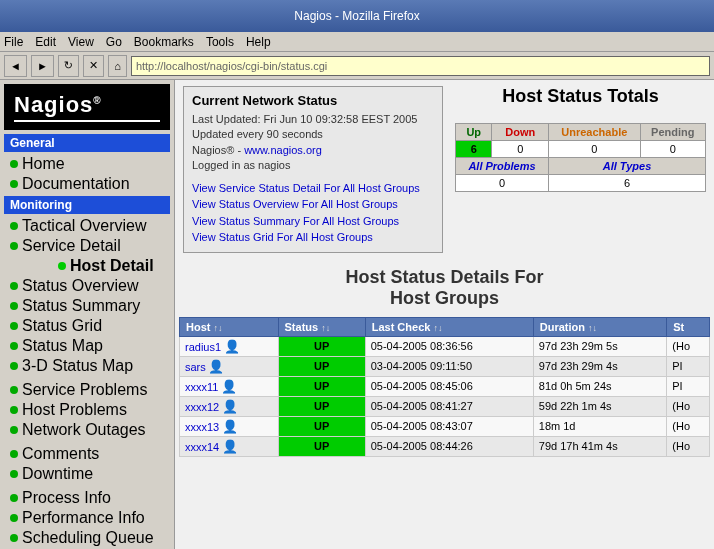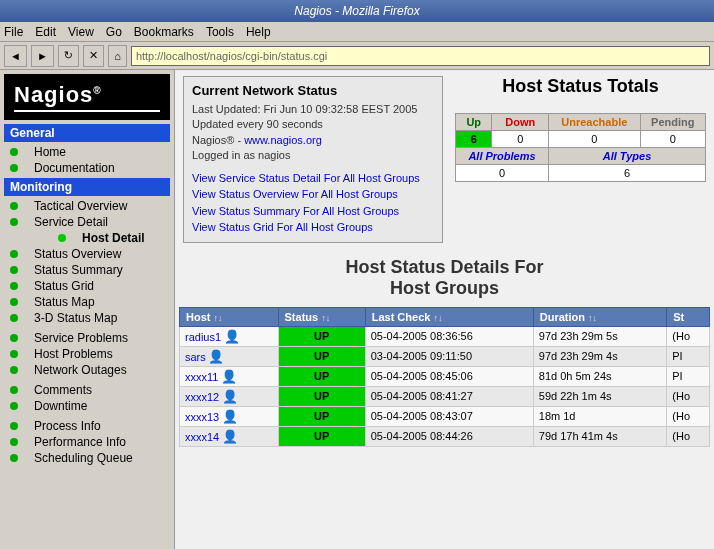--- a/index.html
+++ b/index.html
@@ -7,22 +7,21 @@
 
     
     .title-bar {
       background: linear-gradient(to bottom, #5a7ab5, #3a5a9a);
       color: white;
       padding: 4px 8px;
       font-size: 12px;
       display: flex;
       align-items: center;
       justify-content: center;
-      height: 22px;
-      font-style: italic;
+      height: 32px;
     }
 
     
     .menu-bar {
       background: #d4d0c8;
       border-bottom: 1px solid #999;
       padding: 2px 4px;
       display: flex;
       gap: 12px;
       height: 20px;
@@ -93,24 +92,24 @@
       background: #1d4ed8;
       color: white;
       padding: 2px 6px;
       font-size: 12px;
       font-weight: bold;
       margin: 2px 4px;
     }
 
     .sidebar-item {
       padding: 1px 6px 1px 10px;
-      font-size: 12px;
+      font-size: 16px;
       display: flex;
       align-items: center;
-      gap: 16px;
+      gap: 4px;
       cursor: pointer;
       color: #000;
     }
     .sidebar-item .dot {
       width: 8px;
       height: 8px;
       border-radius: 50%;
       background: #00aa00;
       flex-shrink: 0;
     }

